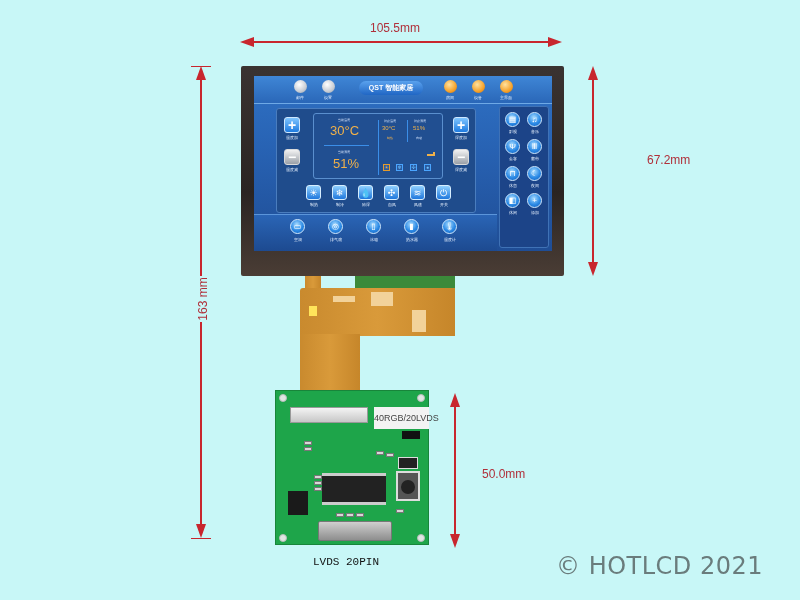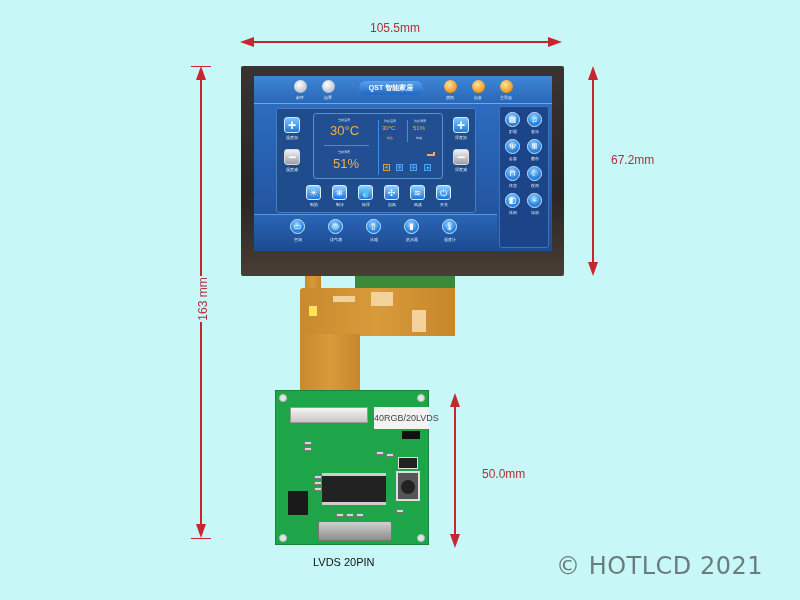--- a/index.html
+++ b/index.html
@@ -52,38 +52,38 @@
   .hole { position: absolute; width: 8px; height: 8px; border-radius: 50%; background: #dfe6e3; border: 1px solid #b5bdb9; }
   .conn-top { position: absolute; left: 14px; top: 16px; width: 78px; height: 16px; background: linear-gradient(180deg,#f4f4f4,#c7c7c7); border: 1px solid #999; }
   .label-sticker { position: absolute; left: 98px; top: 16px; width: 55px; height: 22px; background: #f3f3f3; color: #444; font-size: 9px; text-align: center; line-height: 22px; }
   .chip { position: absolute; left: 46px; top: 82px; width: 64px; height: 32px; background: #222; border-top: 3px solid #ccc; border-bottom: 3px solid #ccc; }
   .conn-bottom { position: absolute; left: 42px; top: 130px; width: 74px; height: 20px; background: linear-gradient(180deg,#cfcfcf,#8e8e8e); border: 1px solid #777; border-radius: 2px; }
   .inductor { position: absolute; left: 120px; top: 80px; width: 24px; height: 30px; background: #555; border: 2px solid #ddd; }
   .inductor-core { position: absolute; left: 3px; top: 7px; width: 14px; height: 14px; border-radius: 50%; background: #222; }
   .smd { position: absolute; width: 8px; height: 4px; background: #d8d8d8; border: 1px solid #777; }
   .reg { position: absolute; left: 12px; top: 100px; width: 20px; height: 24px; background: #1a1a1a; }
 
-  .caption { position: absolute; color: #111; font-size: 11px; }
+  .caption { position: absolute; color: #111; font-size: 11px; font-family: Liberation Mono, monospace; }
   .copyright { position: absolute; left: 556px; top: 552px; color: #6a7c7c; font-size: 24px; font-family: "DejaVu Sans", sans-serif; letter-spacing: 0.5px; }
 </style>
 </head>
 <body>
 
 <div>
   <div class="hline" style="left:252px; top:41px; width:298px;"></div>
   <div class="arrow-l" style="left:240px; top:37px;"></div>
   <div class="arrow-r" style="left:548px; top:37px;"></div>
   <div class="dim-text" style="left:370px; top:21px;">105.5mm</div>
 </div>
 
 <div>
   <div class="vline" style="left:592px; top:75px; height:194px;"></div>
   <div class="arrow-u" style="left:588px; top:66px;"></div>
   <div class="arrow-d" style="left:588px; top:262px;"></div>
-  <div class="dim-text" style="left:611px; top:153px;">67.2mm</div>
+  <div class="dim-text" style="left:647px; top:153px;">67.2mm</div>
 </div>
 
 <div>
   <div class="tick" style="left:191px; top:66px;"></div>
   <div class="tick" style="left:191px; top:538px;"></div>
   <div class="vline" style="left:200px; top:76px; height:200px;"></div>
   <div class="vline" style="left:200px; top:322px; height:206px;"></div>
   <div class="arrow-u" style="left:196px; top:66px;"></div>
   <div class="arrow-d" style="left:196px; top:524px;"></div>
   <div class="dim-text" style="left:173px; top:292px; transform: rotate(-90deg); width:60px; text-align:center;">163 mm</div>

